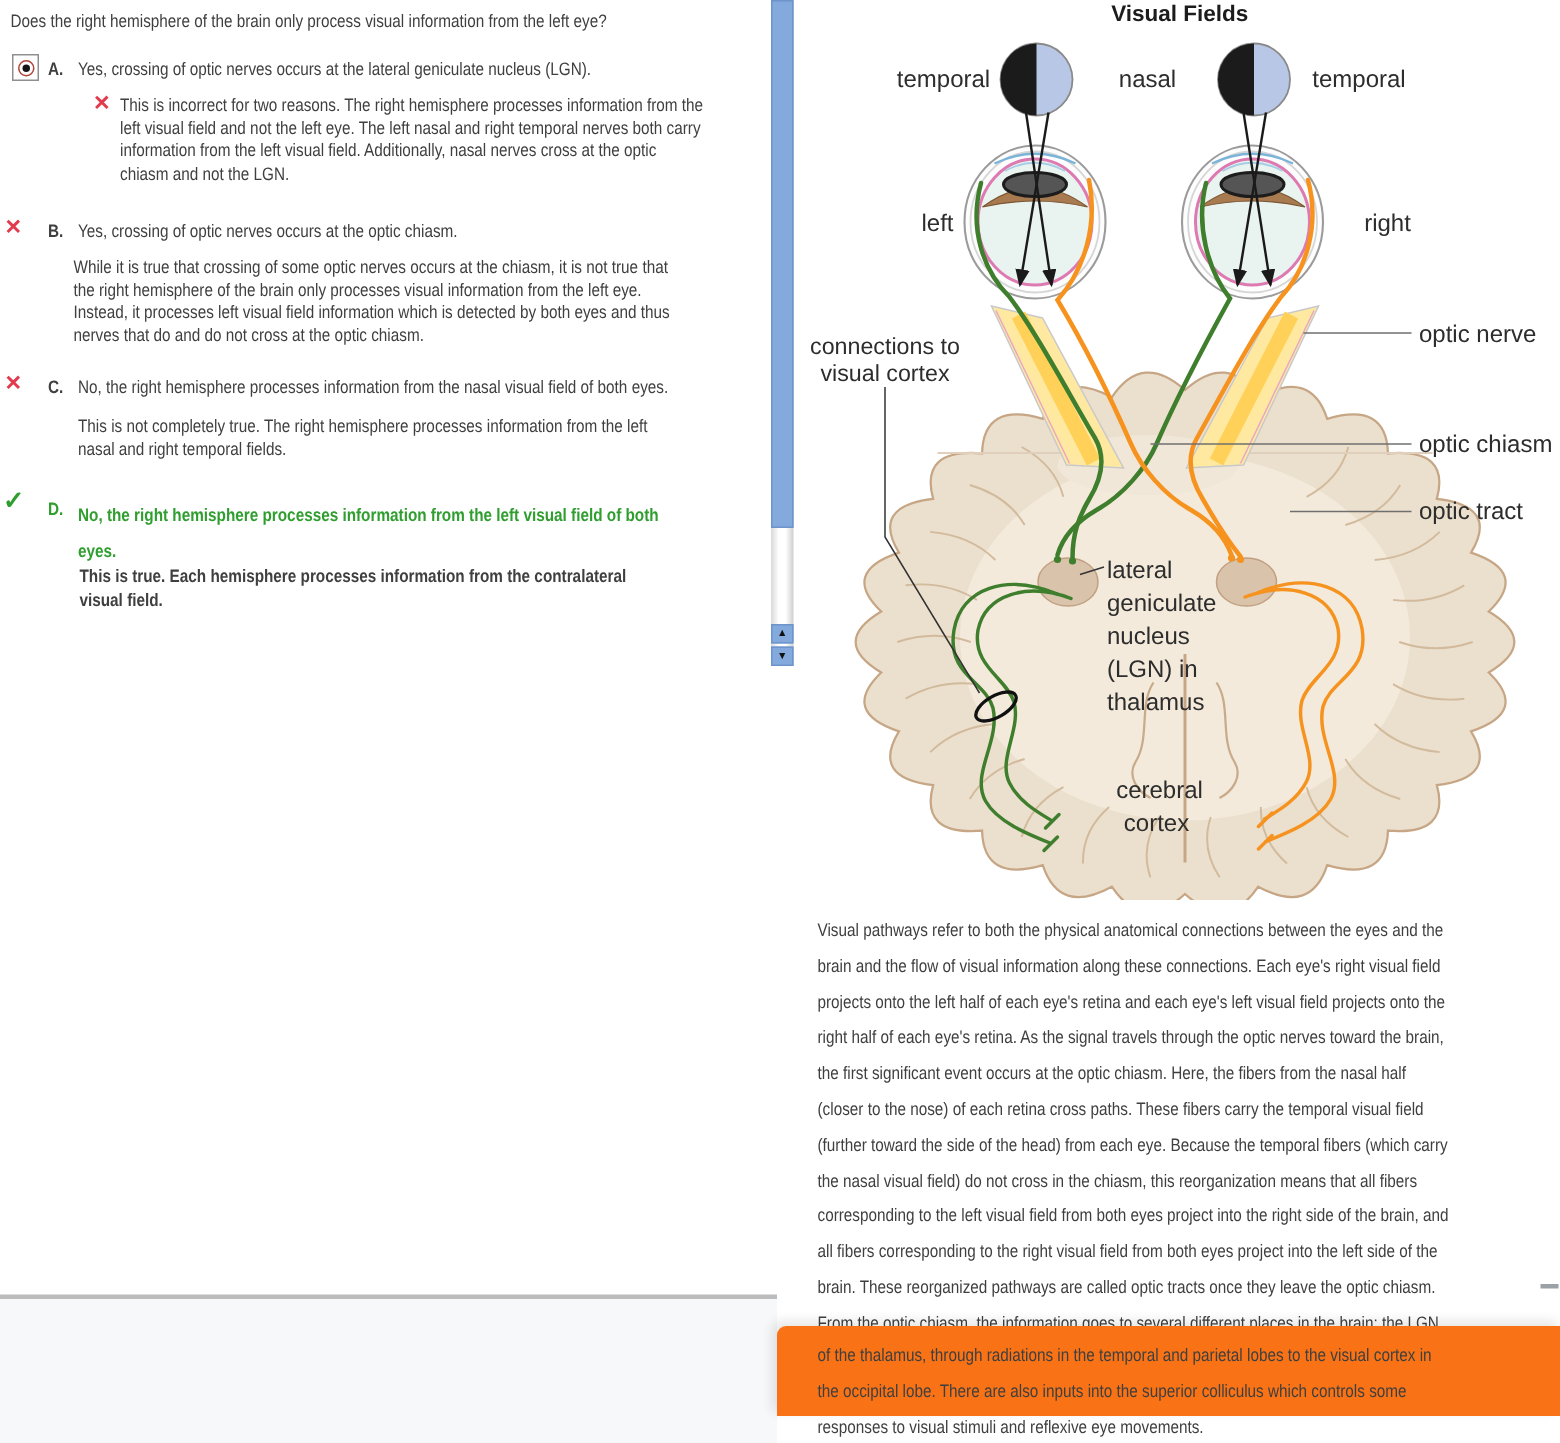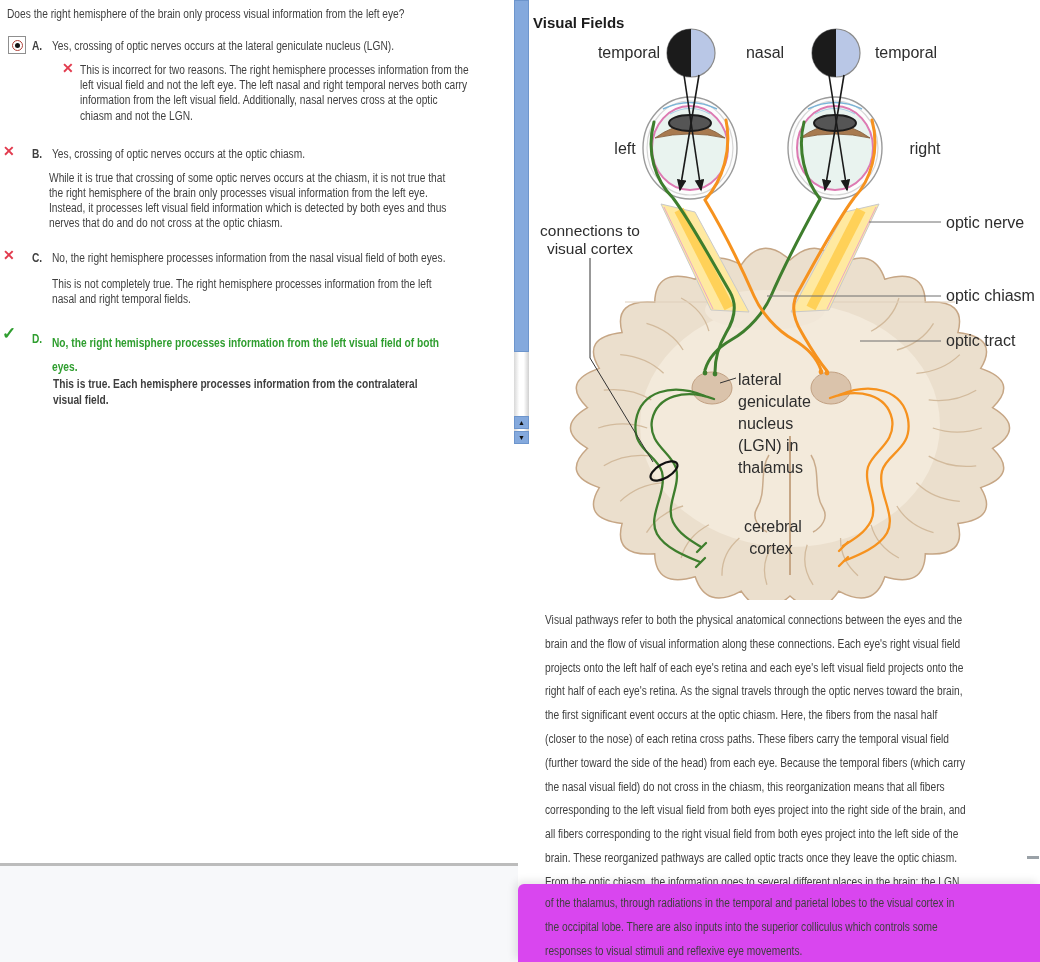--- a/index.html
+++ b/index.html
@@ -23,35 +23,35 @@
             background:linear-gradient(90deg,#d8d8d8,#ffffff 35%,#ffffff 65%,#cfcfcf)}
   .sb-thumb{position:absolute;left:514px;top:0;width:15px;height:352px;
             background:var(--scrollbar-blue,#84a9dd);border:1px solid #6d95cc;box-sizing:border-box}
   .sb-btn{position:absolute;left:514px;width:15px;height:13px;background:var(--scrollbar-blue,#84a9dd);
           border:1px solid #6d95cc;box-sizing:border-box;color:#111;font-size:7px;line-height:11px;text-align:center}
   
   .divider{position:absolute;left:0;top:863px;width:518px;height:3px;background:#bcbcbc}
   .footer-gray{position:absolute;left:0;top:866px;width:518px;height:96px;background:#f7f8fa}
   .scroll-dash{position:absolute;left:1027px;top:856px;width:12px;height:3px;background:#9aa1a7}
   
-  #diagram-title{position:absolute;left:533px;top:14px;width:507px;
+  #diagram-title{position:absolute;left:533px;top:1px;width:507px;text-align:center;
                  font-size:15px;font-weight:bold;color:#1c1c1c}
   svg text{font-family:"Liberation Sans",sans-serif;fill:#2d2d2d}
   .lbl{font-size:16px}
   .lbl-s{font-size:15.5px}
   .fiber-g{fill:none;stroke:var(--nerve-green,#3e7e2d);stroke-width:3;stroke-linecap:round}
   .fiber-o{fill:none;stroke:var(--nerve-orange,#f6921e);stroke-width:3;stroke-linecap:round}
   .rad-g{fill:none;stroke:var(--nerve-green,#3e7e2d);stroke-width:2.3;stroke-linecap:round}
   .rad-o{fill:none;stroke:var(--nerve-orange,#f6921e);stroke-width:2.3;stroke-linecap:round}
   .ptr{stroke:#6f6f6f;stroke-width:1;fill:none}
   .sight{stroke:#1a1a1a;stroke-width:1.6;fill:none}
   
   .passage{position:absolute;font-size:12px;line-height:23.8px;white-space:pre;
            transform:scaleX(.85);transform-origin:0 0;color:#3f3f3f}
-  #overlay{position:absolute;left:518px;top:884px;width:522px;height:78px;background:#d946ef;
+  #overlay{position:absolute;left:518px;top:884px;width:522px;height:60px;background:#f97316;
            border-radius:6px 0 0 0;box-shadow:-3px -3px 8px rgba(0,0,0,.10)}
 </style>
 </head>
 <body>
 
 <div id="quiz">
   <div class="abs qtext" style="left:7px;top:7px">Does the right hemisphere of the brain only process visual information from the left eye?</div>
 
   <span class="radio-box">
     <span class="radio-ring">

